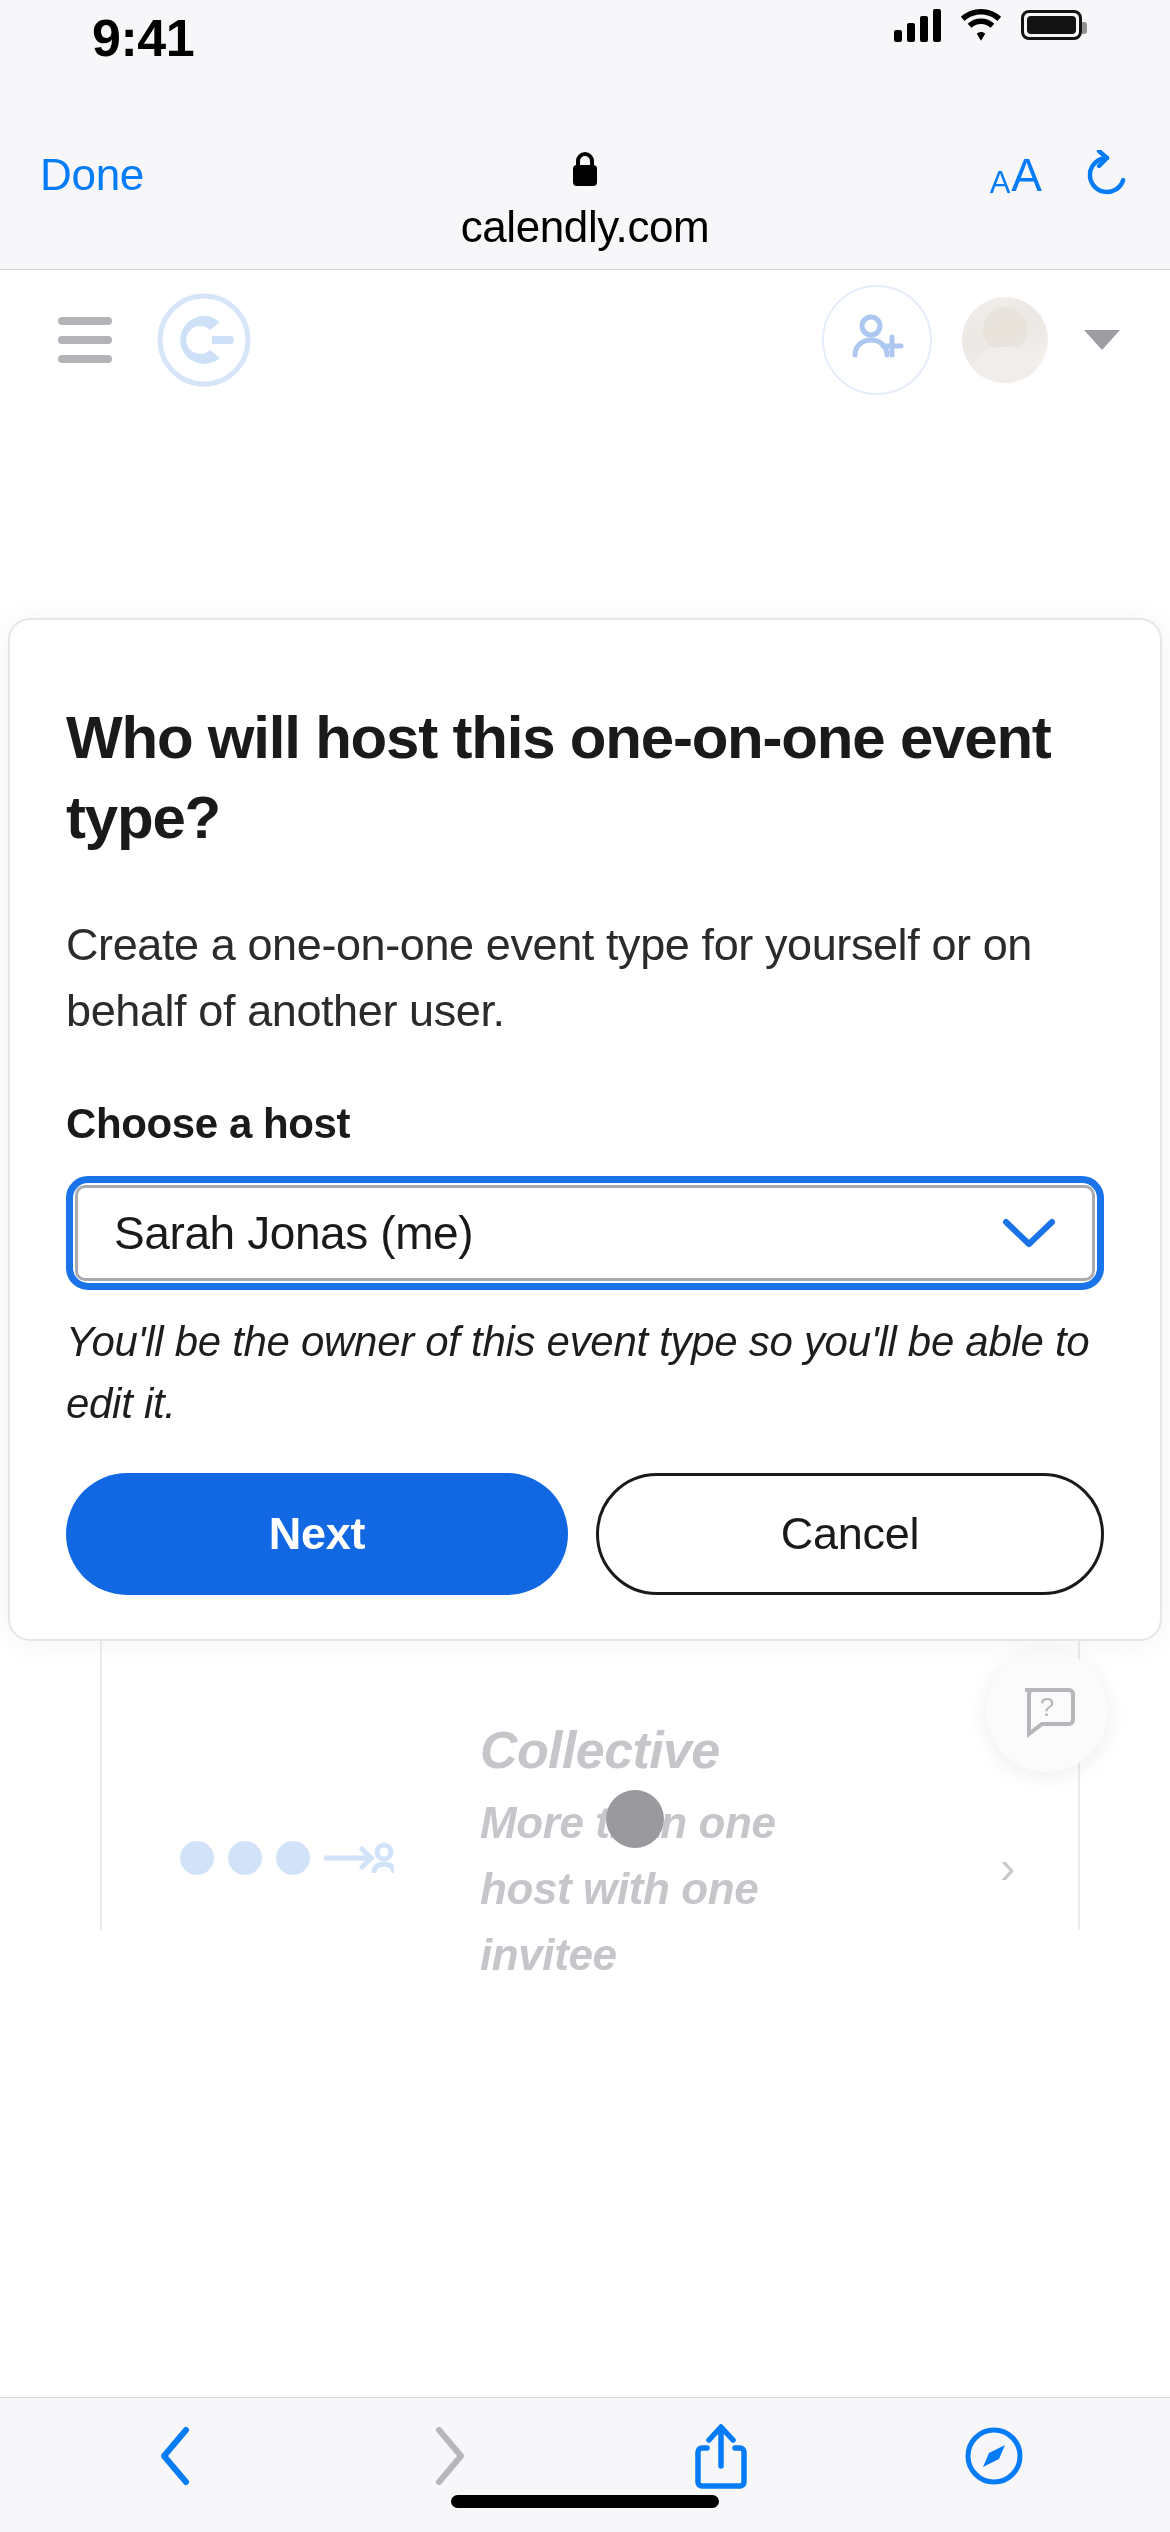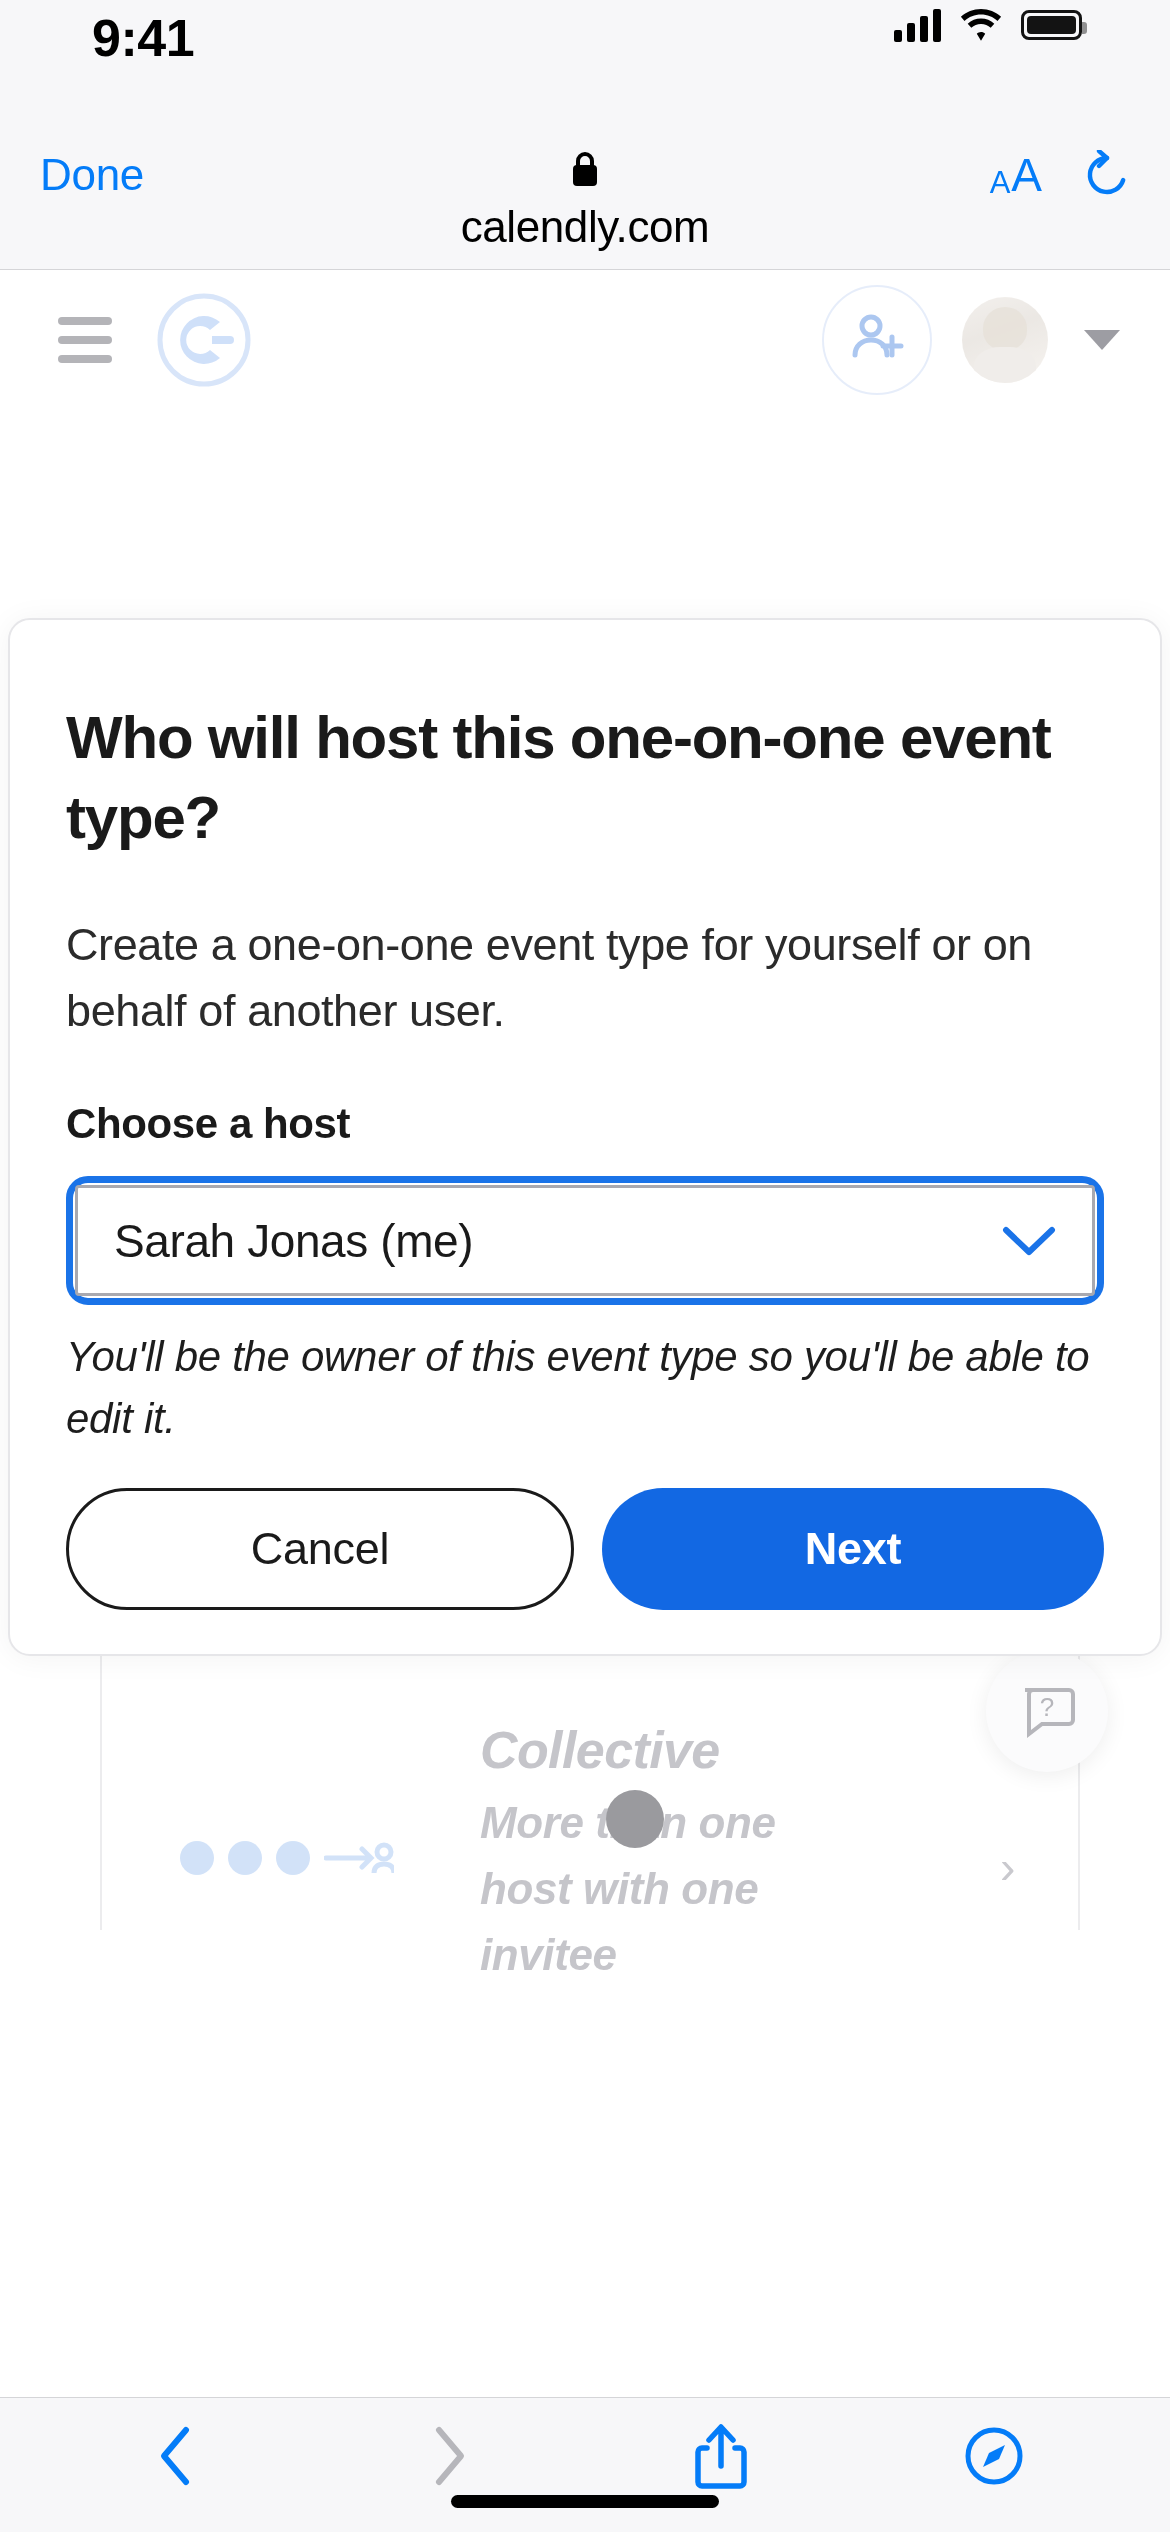--- a/index.html
+++ b/index.html
@@ -201,22 +201,22 @@
   }
   .select-wrap {
     position:relative;
     border:7px solid #1a73e8;
     border-radius:22px;
     background:#fff;
     padding:2px;
   }
   .select-inner {
     border:3px solid #a9a9b0;
-    border-radius:4px;
-    height:111px;
+    border-radius:10px;
+    height:96px;
     display:flex; align-items:center;
     padding:0 36px;
     background:#fff;
   }
   .select-value {
     font-size:46px; color:#1a1a1a; font-weight:400;
     letter-spacing:-0.4px;
   }
   .select-chevron { margin-left:auto; display:block; }
   .helper {
@@ -385,22 +385,22 @@
         <span class="select-value">Sarah Jonas (me)</span>
         <svg class="select-chevron" width="54" height="34" viewBox="0 0 54 34">
           <path d="M4 6 L27 28 L50 6" fill="none" stroke="#1a73e8" stroke-width="6" stroke-linecap="round" stroke-linejoin="round"></path>
         </svg>
       </div>
     </div>
 
     <div class="helper">You'll be the owner of this event type so you'll be able to edit it.</div>
 
     <div class="btn-row">
+      <div class="btn btn-next">Next</div>
       <div class="btn btn-cancel">Cancel</div>
-      <div class="btn btn-next">Next</div>
     </div>
   </div>
 
   <div class="cursor-dot"></div>
 </div>
 
 <div class="safari-bottom">
   <div class="tb-icon">
     <svg width="44" height="64" viewBox="0 0 44 64">
       <path d="M32 6 L10 32 L32 58" fill="none" stroke="#047cf8" stroke-width="6" stroke-linecap="round" stroke-linejoin="round"></path>

